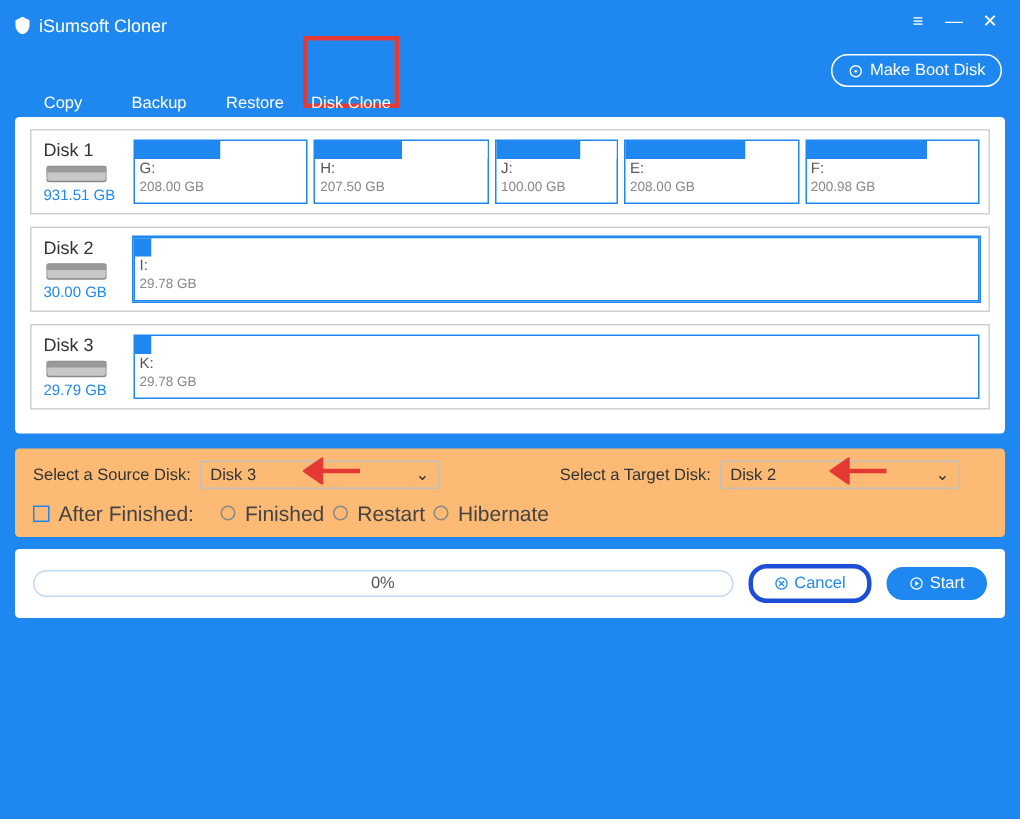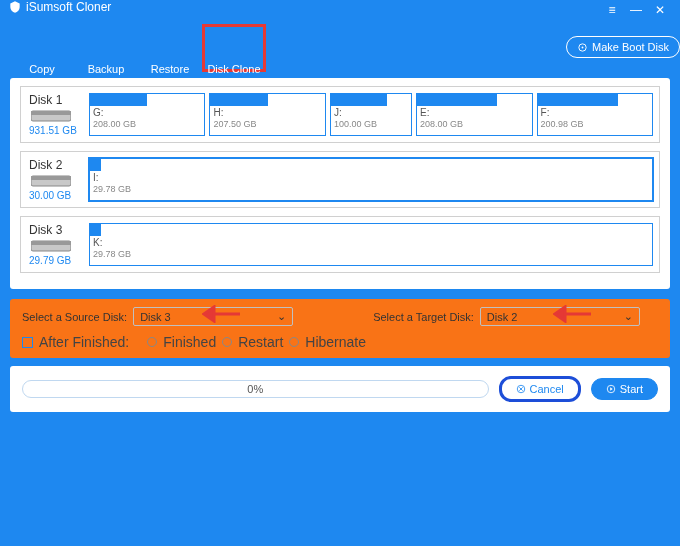--- a/index.html
+++ b/index.html
@@ -1,41 +1,41 @@
 <!DOCTYPE html>
 <html><head>
 <meta charset="utf-8">
 <style>
   * { box-sizing: border-box; margin: 0; padding: 0; font-family: "Segoe UI", Arial, sans-serif; }
   body { background: #fff; width: 680px; height: 546px; overflow: hidden; }
   .window { width: 680px; height: 546px; background: #1e88f0; display: flex; flex-direction: column; }
-  .titlebar { height: 24px; display: flex; align-items: flex-start; padding: 0 8px; color: #fff; font-size: 12px; }
+  .titlebar { height: 24px; display: flex; align-items: flex-end; padding: 0 8px; color: #fff; font-size: 12px; }
   .titlebar .brand { display: flex; align-items: center; gap: 4px; }
   .title-spacer { flex: 1; }
   .win-btn { width: 24px; height: 20px; display: flex; align-items: center; justify-content: center; color: #fff; font-size: 12px; }
   .toolbar { height: 48px; display: flex; align-items: center; padding: 0 10px; gap: 0; position: relative; }
   .tool { width: 64px; height: 48px; color: #fff; display: flex; flex-direction: column; align-items: center; justify-content: center; font-size: 11px; cursor: pointer; border: 3px solid transparent; gap: 40px; }
   .tool .t-icon { margin-bottom: 2px; }
   .tool.active { border: 3px solid #e53935; background: #1e88f0; }
-  .boot-btn { position: absolute; right: 0; top: 12px; border: 1px solid #fff; border-radius: 14px; color: #fff; font-size: 11px; padding: 4px 10px; display: flex; align-items: center; gap: 4px; cursor: pointer; }
+  .boot-btn { position: absolute; right: 12px; top: 12px; border: 1px solid #fff; border-radius: 14px; color: #fff; font-size: 11px; padding: 4px 10px; display: flex; align-items: center; gap: 4px; cursor: pointer; }
   .panel { background: #ffffff; margin: 6px 10px; border-radius: 3px; padding: 8px 10px; }
   .disks .disk-row { border: 1px solid #d0d0d0; margin-bottom: 8px; display: flex; padding: 6px; }
   .disk-left { width: 62px; display: flex; flex-direction: column; align-items: flex-start; }
   .disk-name { font-size: 12px; color: #333; margin: 0 0 2px 2px; }
   .disk-icon { width: 40px; height: 14px; margin-left: 4px; }
   .disk-size { font-size: 10px; color: #1e88f0; margin: 2px 0 0 2px; }
   .parts { flex: 1; display: flex; gap: 4px; }
   .part { border: 1px solid #1e88f0; display: flex; flex-direction: column; }
   .part-bar { height: 12px; display: flex; }
   .part-fill { background: #1e88f0; }
   .part-empty { background: #fff; }
   .part-label { font-size: 10px; color: #555; padding: 1px 3px; }
   .part-sub { font-size: 9px; color: #888; padding: 0 3px; }
   
-  .selection { background: #f97316; margin: 4px 10px; border-radius: 3px; padding: 8px 12px; font-size: 11px; color: #333; }
+  .selection { background: #fdba74; margin: 4px 10px; border-radius: 3px; padding: 8px 12px; font-size: 11px; color: #333; }
   .sel-row { display: flex; align-items: center; margin-bottom: 8px; }
   .sel-group { display: flex; align-items: center; gap: 6px; position: relative; }
   .sel-drop { border: 1px solid #c0c0c0; border-radius: 2px; padding: 2px 6px; width: 160px; display: flex; justify-content: space-between; align-items: center; font-size: 11px; cursor: pointer; }
   .arrow-red { position: absolute; }
   .after-row { display: flex; align-items: center; gap: 6px; font-size: 14px; color: #444; }
   .chk { width: 11px; height: 11px; border: 1px solid #1e88f0; display: inline-block; }
   .radio { width: 10px; height: 10px; border: 1px solid #888; border-radius: 50%; display: inline-block; }
   
   .bottom { background: #fff; margin: 4px 10px 10px 10px; border-radius: 3px; padding: 10px 12px; display: flex; align-items: center; gap: 10px; }
   .pbar { flex: 1; height: 18px; border: 1px solid #c0d8f0; border-radius: 9px; display: flex; align-items: center; justify-content: center; font-size: 11px; color: #555; }

